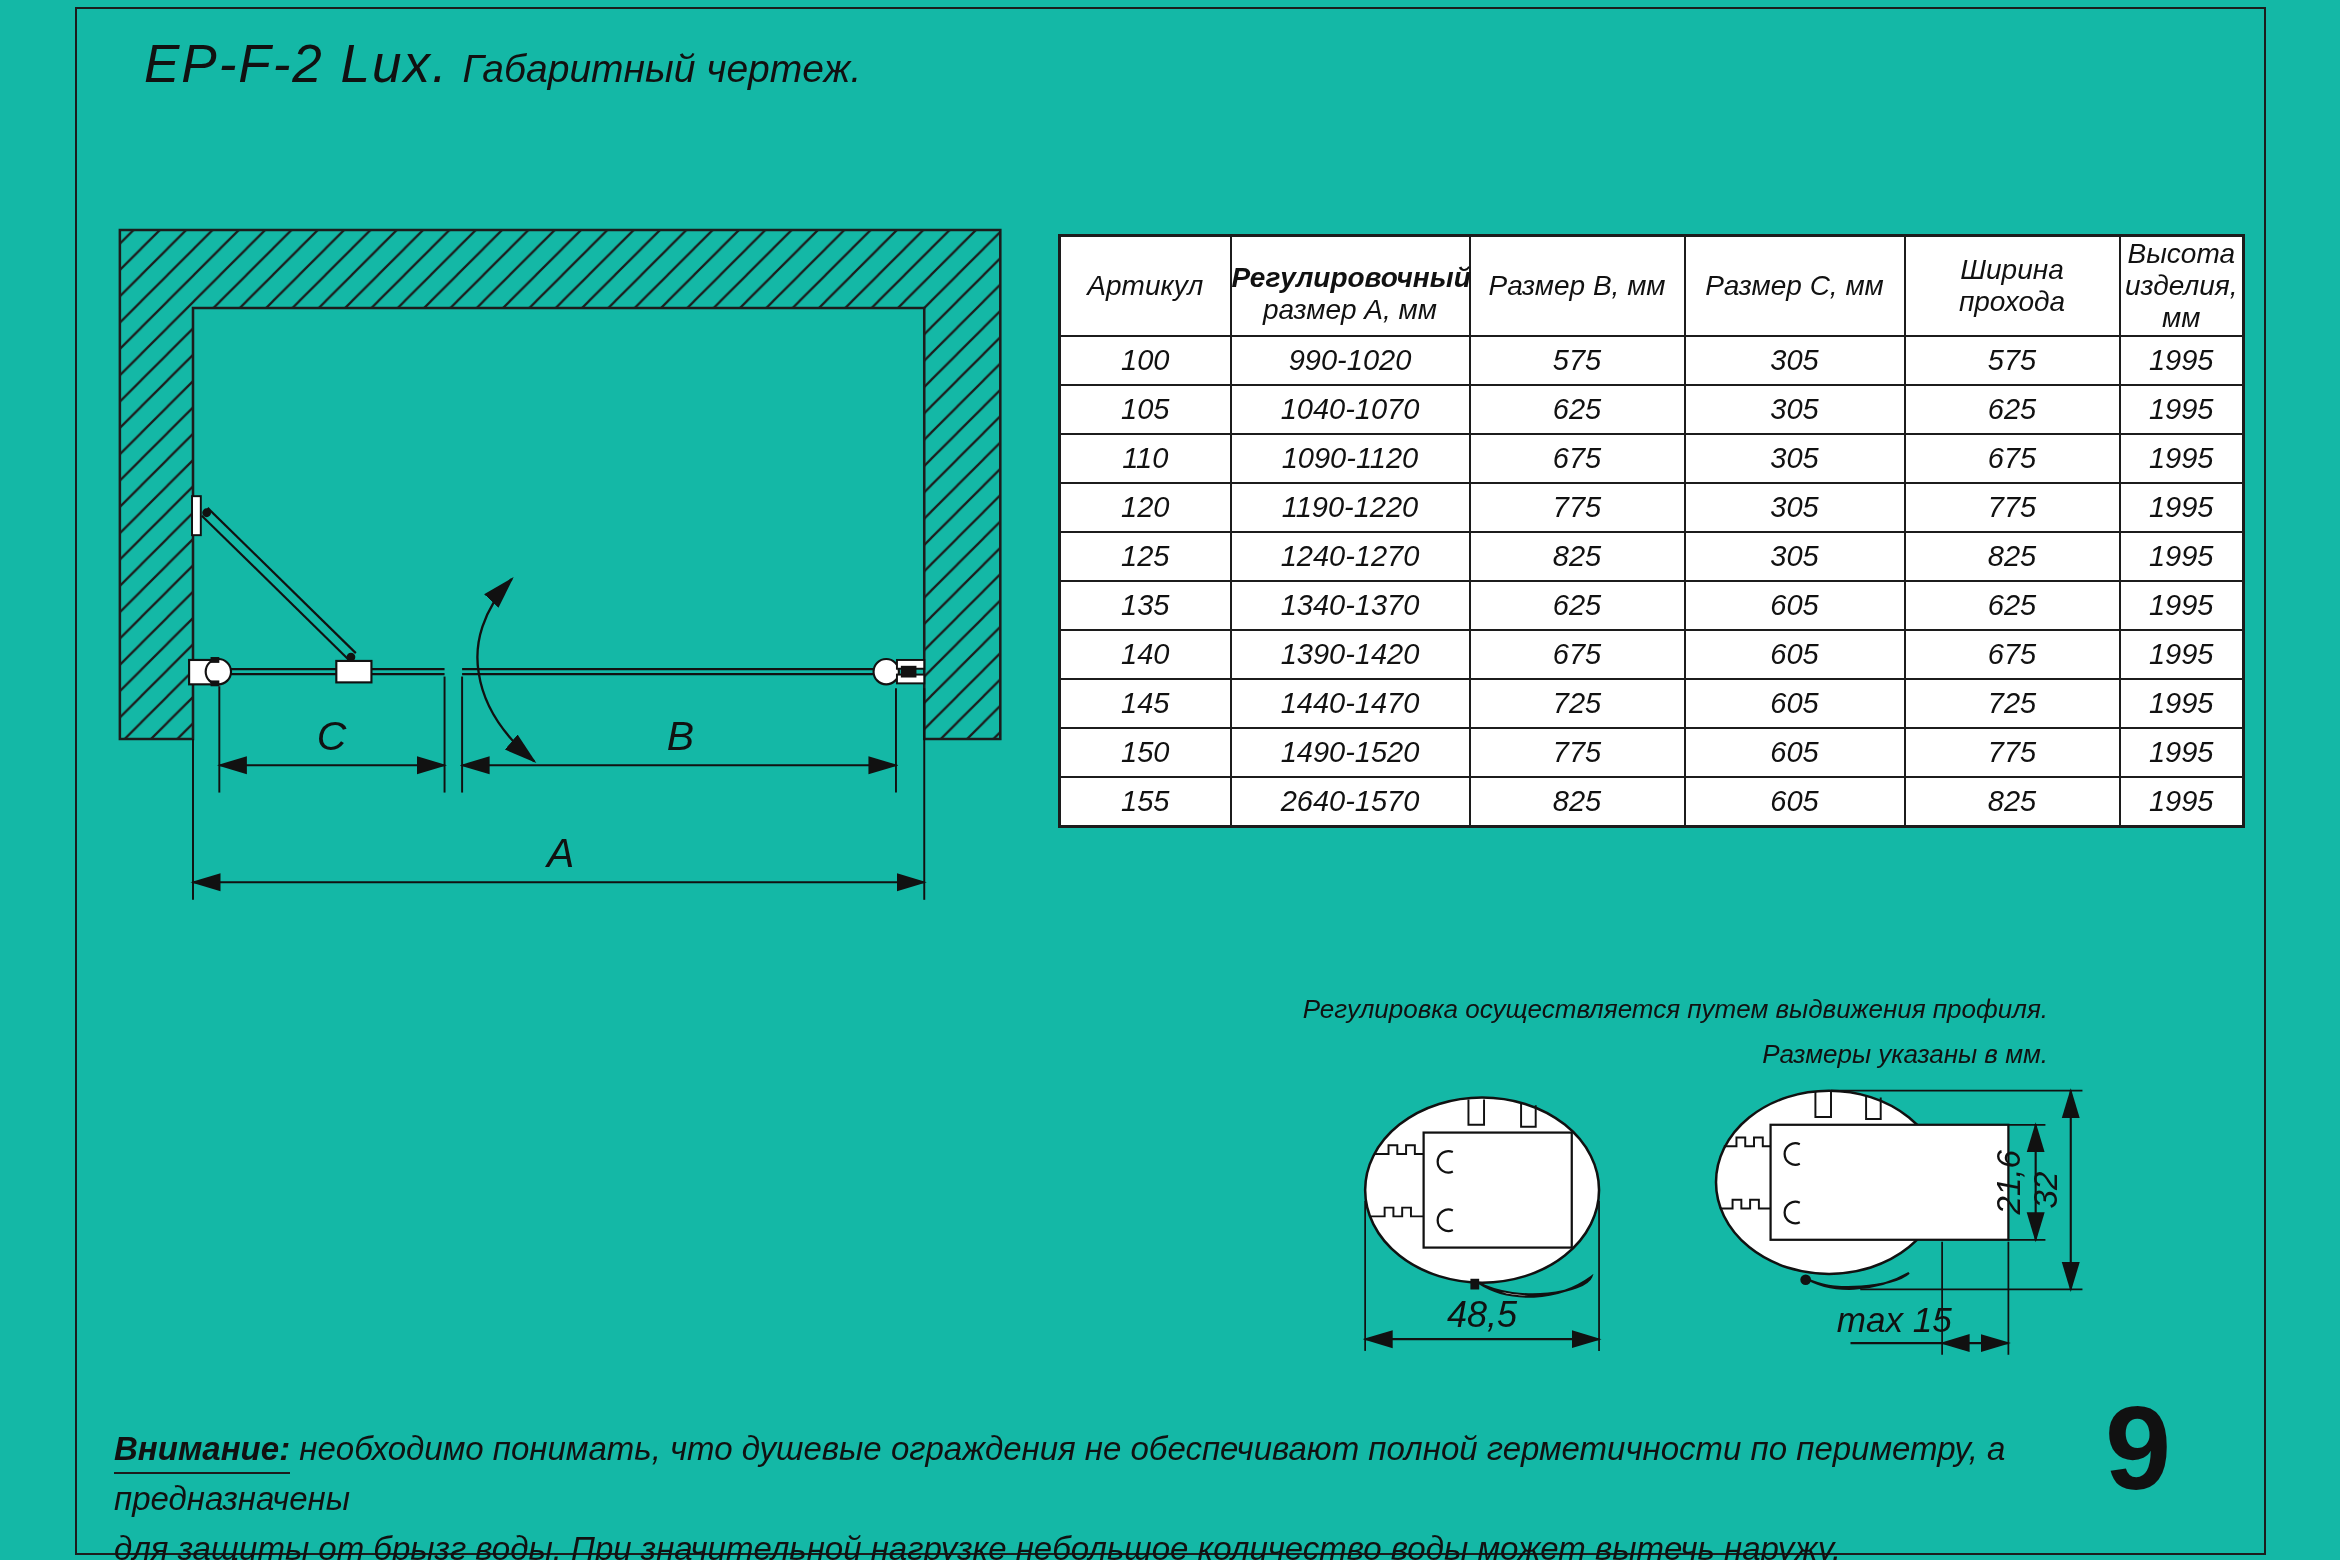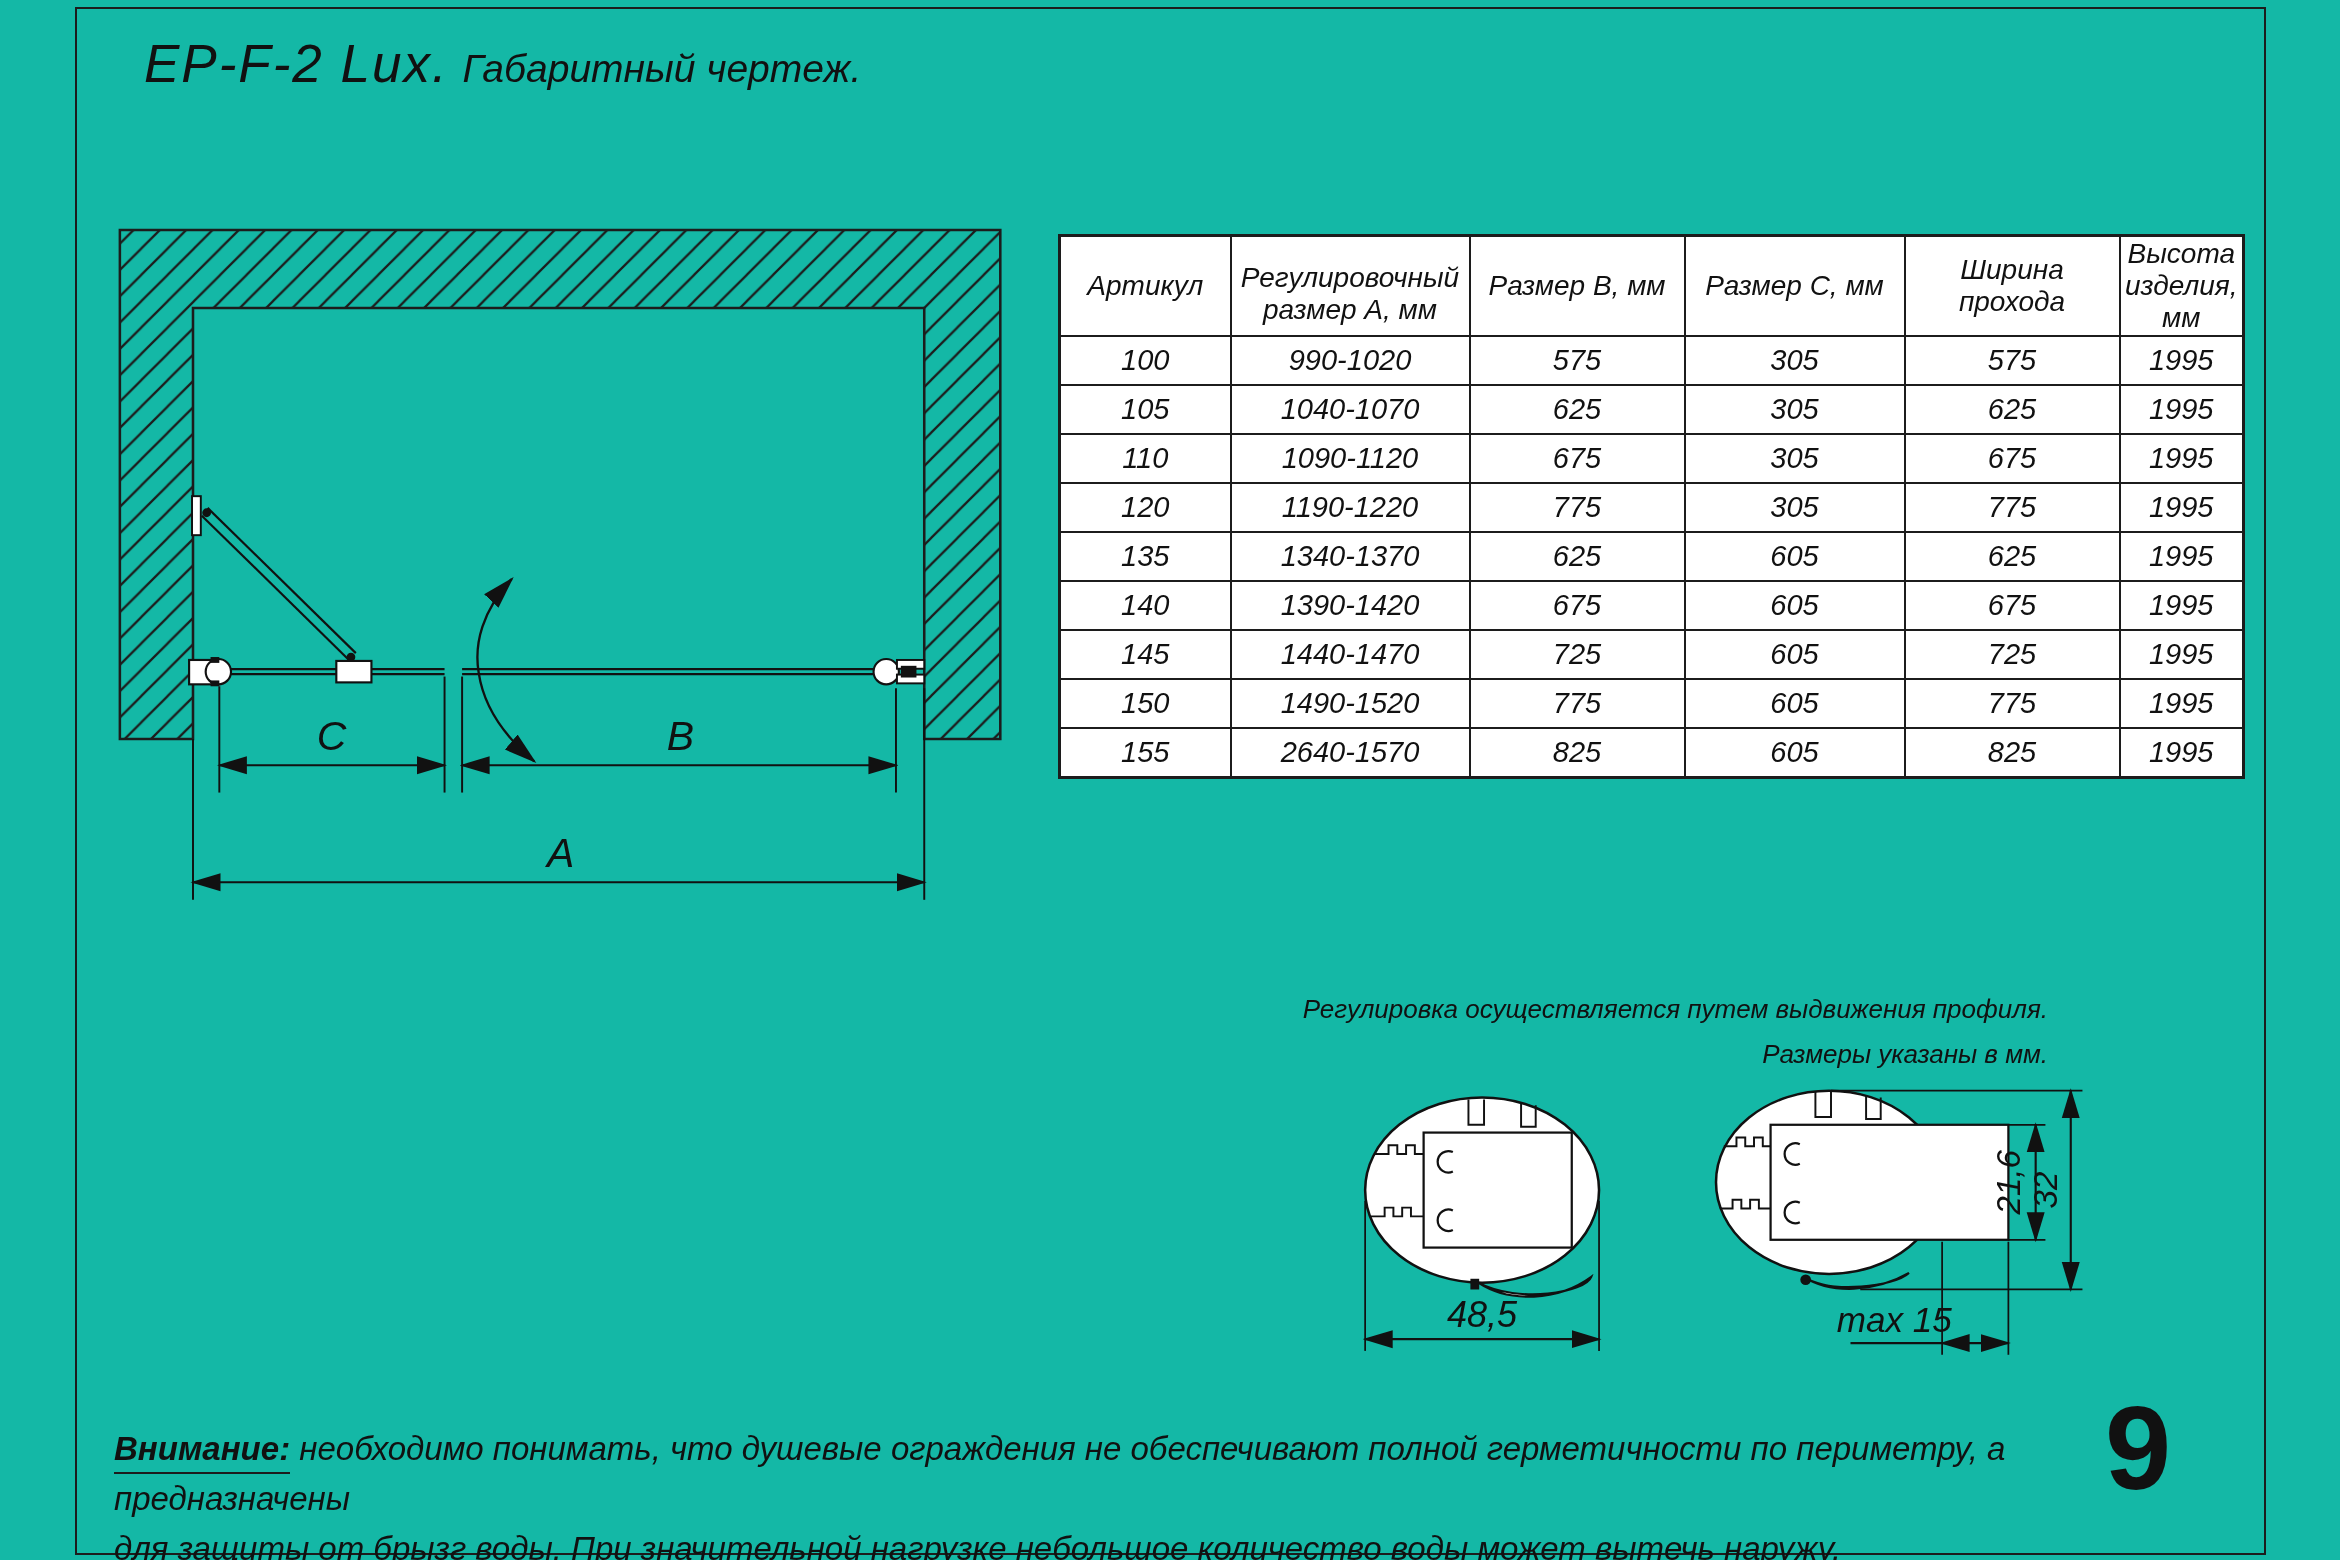--- a/index.html
+++ b/index.html
@@ -9,21 +9,21 @@
   .title{position:absolute;left:144px;top:33px;white-space:nowrap;}
   .title .model{font-style:italic;font-size:53px;letter-spacing:2px;}
   .title .subtitle{font-style:italic;font-size:39px;margin-left:13.7px;}
   .sizetable{position:absolute;left:1058px;top:234px;width:1183px;border-collapse:collapse;
              table-layout:fixed;background:#fff;}
   .sizetable,.sizetable th,.sizetable td{border:2px solid #1c1c1c;}
   .sizetable{border:3.9px solid #1c1c1c;}
   .sizetable th{border-bottom:2.9px solid #1c1c1c;height:98px;font-style:italic;font-weight:400;
                 font-size:28px;line-height:32px;text-align:center;vertical-align:middle;padding:0;}
   .sizetable td{height:47px;text-align:center;vertical-align:middle;font-style:italic;font-size:29px;padding:0;}
-  .sizetable .b{font-weight:normal;margin-top:16px;}
+  .sizetable .b{font-weight:bold;margin-top:16px;}
   .col0{width:171px}.col1{width:239px}.col2{width:215px}.col3{width:220px}.col4{width:215px}.col5{width:124px}
   .notes{position:absolute;left:1122px;top:987px;width:926px;text-align:right;
          font-style:italic;font-size:26px;line-height:45px;}
   .warning{position:absolute;left:114px;top:1424px;width:1950px;font-style:italic;
            font-size:33px;line-height:50px;}
   .warning .u{border-bottom:2.9px solid #1c1c1c;padding-bottom:5px;font-weight:bold;}
   .pagenum{position:absolute;left:2105px;top:1379px;font-size:119px;font-weight:700;
            font-family:"Liberation Sans", sans-serif;}
   svg text{font-family:"Liberation Sans", sans-serif;font-style:italic;fill:#111;}
   .abs{position:absolute;}
@@ -163,20 +163,28 @@
         </tr>
         <tr>
           <td>120</td>
           <td>1190-1220</td>
           <td>775</td>
           <td>305</td>
           <td>775</td>
           <td>1995</td>
         </tr>
         <tr>
+          <td>125</td>
+          <td>1240-1270</td>
+          <td>825</td>
+          <td>305</td>
+          <td>825</td>
+          <td>1995</td>
+        </tr>
+        <tr>
           <td>135</td>
           <td>1340-1370</td>
           <td>625</td>
           <td>605</td>
           <td>625</td>
           <td>1995</td>
         </tr>
         <tr>
           <td>140</td>
           <td>1390-1420</td>

